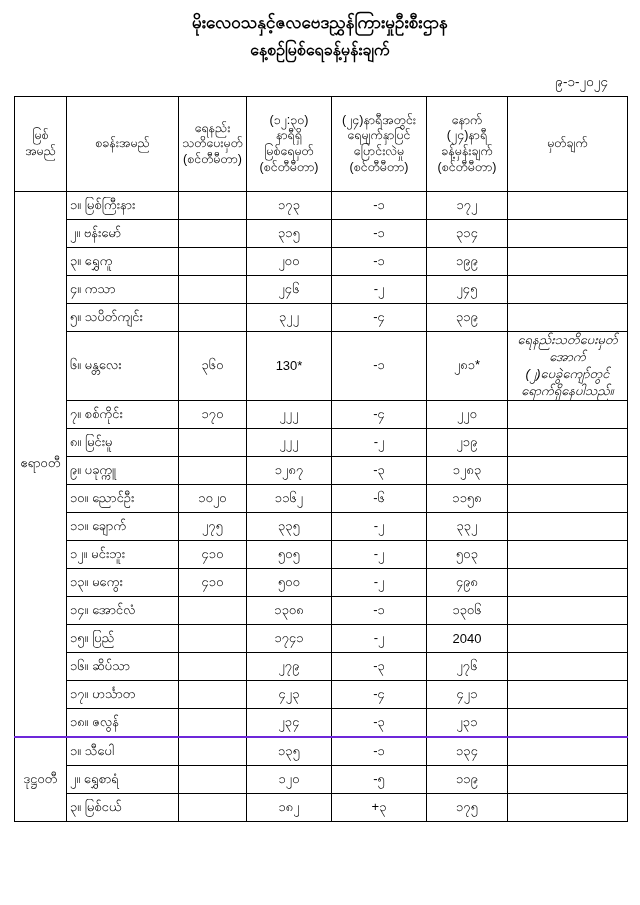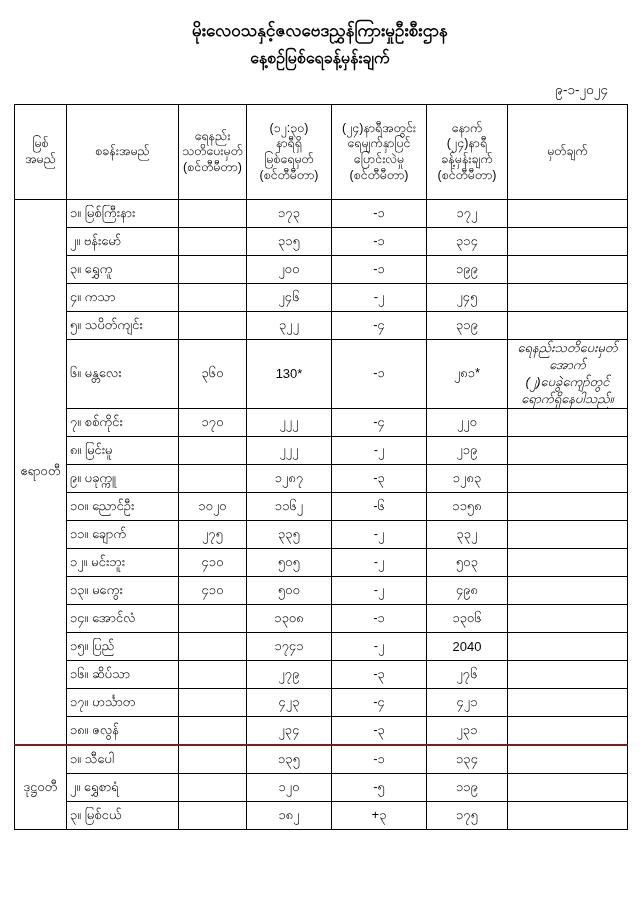--- a/index.html
+++ b/index.html
@@ -7,21 +7,21 @@
     position:relative;
     width:640px; height:905px;
     background:#ffffff;
     font-family:"Liberation Sans", sans-serif;
     color:#000;
     overflow:hidden;
     margin:0 auto;
   }
   .title {
     text-align:center;
-    padding-top:20px;
+    padding-top:12px;
     font-weight:bold;
     font-size:17px;
     line-height:1.35;
   }
   .subtitle {
     text-align:center;
     font-weight:bold;
     font-size:16px;
     margin-top:4px;
     font-family:Liberation Mono, monospace;
@@ -63,21 +63,21 @@
   td.num-cell { text-align:center; }
   td.river-cell { text-align:center; vertical-align:middle; }
   td.remark-cell {
     font-size:7.5px;
     line-height:1.3;
     text-align:center;
     white-space:pre-line;
     padding:0 2px;
     font-style:italic;
   }
-  tr.section-start td { border-top:2px solid #7f1d1d; }
+  tr.section-start td { border-top:2px solid #6d28d9; }
 </style>
 </head>
 <body>
 
 <div class="page">
   <div class="title">မိုးလေဝသနှင့်ဇလဗေဒညွှန်ကြားမှုဦးစီးဌာန</div>
   <div class="subtitle">နေ့စဉ်မြစ်ရေခန့်မှန်းချက်</div>
   <div class="date">၉-၁-၂၀၂၄</div>
 
   <table class="forecast">

